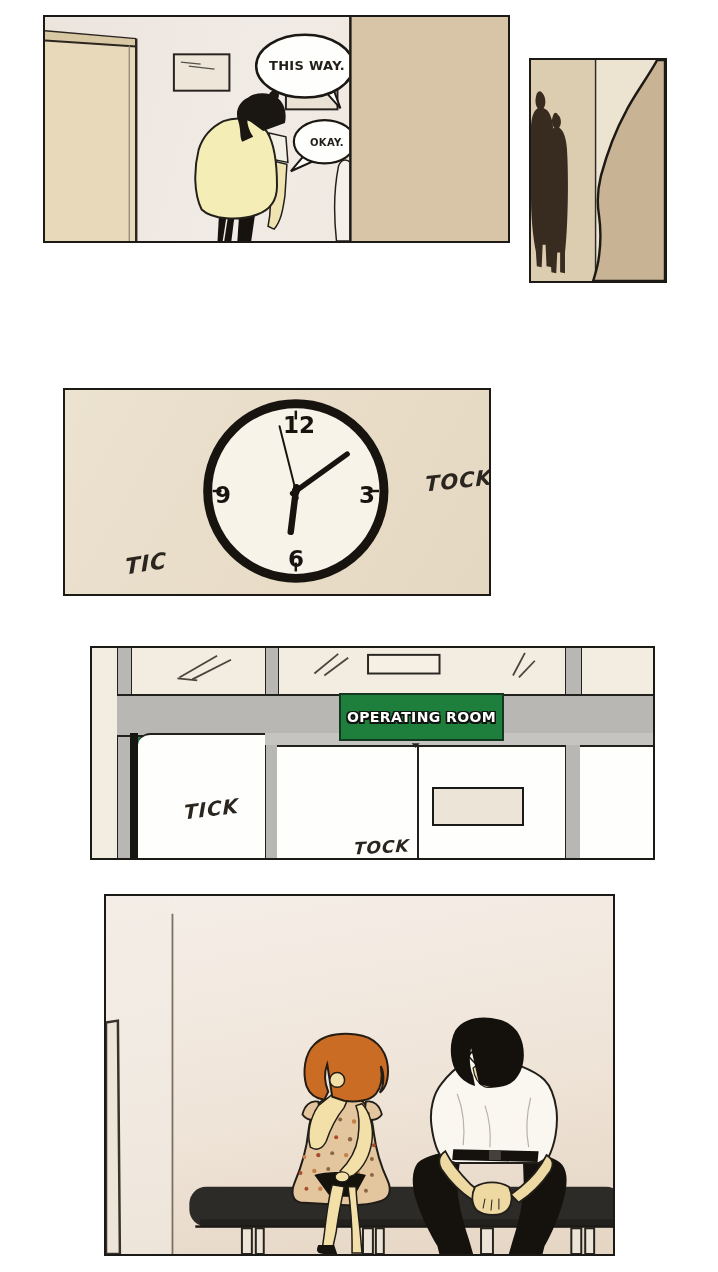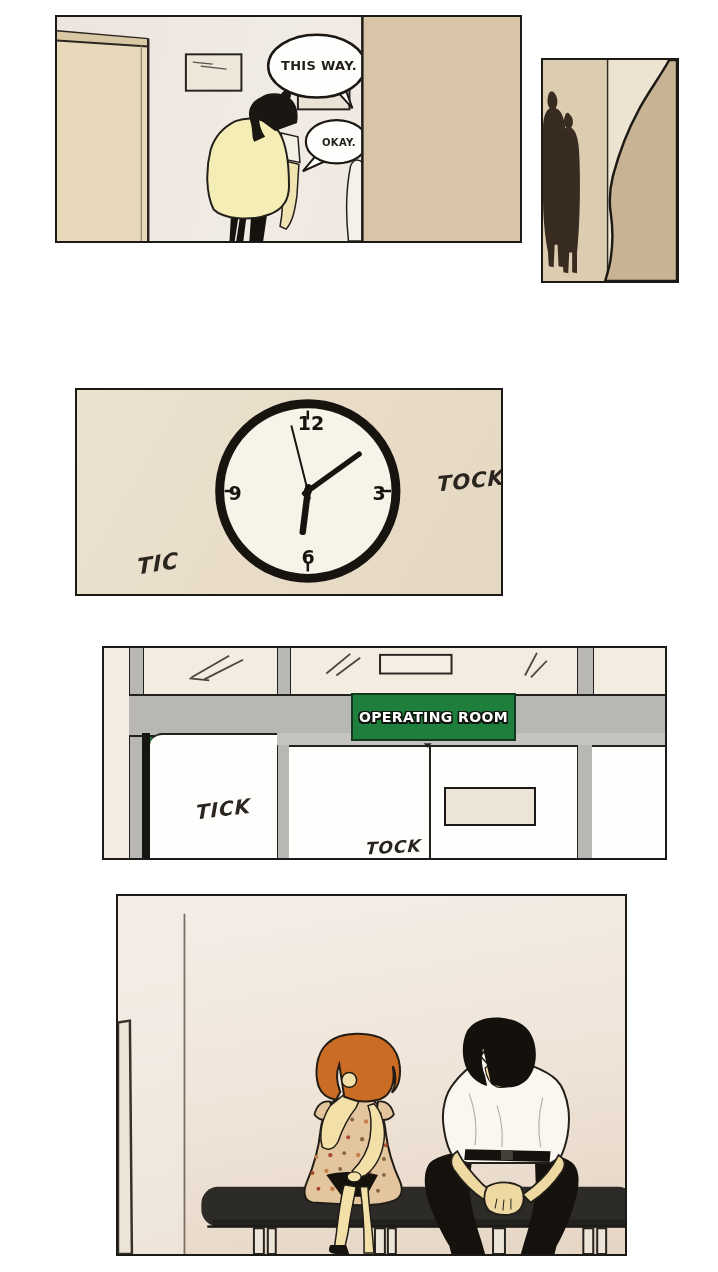--- a/index.html
+++ b/index.html
@@ -1,23 +1,23 @@
 <!DOCTYPE html>
 <html><head>
 <meta charset="utf-8">
 <style>
   html,body{margin:0;padding:0;background:#ffffff;}
   .page{position:relative;width:718px;height:1272px;background:#ffffff;overflow:hidden;
         font-family:"DejaVu Sans",sans-serif;}
-  .panel{position:absolute;box-sizing:border-box;border:2.5px solid #1c1a17;overflow:hidden;background:#fff;margin-left:12px;}
+  .panel{position:absolute;box-sizing:border-box;border:2.5px solid #1c1a17;overflow:hidden;background:#fff;}
   .art{position:absolute;left:0;top:0;width:100%;height:100%;display:block;}
   .txt{position:absolute;color:#221e18;font-weight:700;white-space:nowrap;line-height:1.1;}
   .bubble-txt{font-size:13px;letter-spacing:.3px;text-align:center;}
   .sfx{font-style:italic;font-weight:800;color:#2a251e;letter-spacing:1px;}
-  .clock-num{position:absolute;font-size:19px;font-weight:600;color:#17130e;text-align:center;
+  .clock-num{position:absolute;font-size:23px;font-weight:600;color:#17130e;text-align:center;
              font-family:"DejaVu Sans",sans-serif;}
   
   #p1{left:43px;top:15px;width:467px;height:228px;
       background:linear-gradient(105deg,#ece5de,#f1ebe5 45%,#efe7dd);}
   #p2{left:529px;top:58px;width:138px;height:225px;background:#ece3d0;}
   #p3{left:63px;top:388px;width:428px;height:208px;
       background:linear-gradient(120deg,#ece2d0,#e8dcc7 60%,#e5d8c2);}
   #p4{left:90px;top:646px;width:565px;height:214px;background:#15803d;}
   #p5{left:104px;top:894px;width:511px;height:362px;
       background:linear-gradient(170deg,#f5eee8 0%,#efe4d8 55%,#e5d5c3 100%);}

